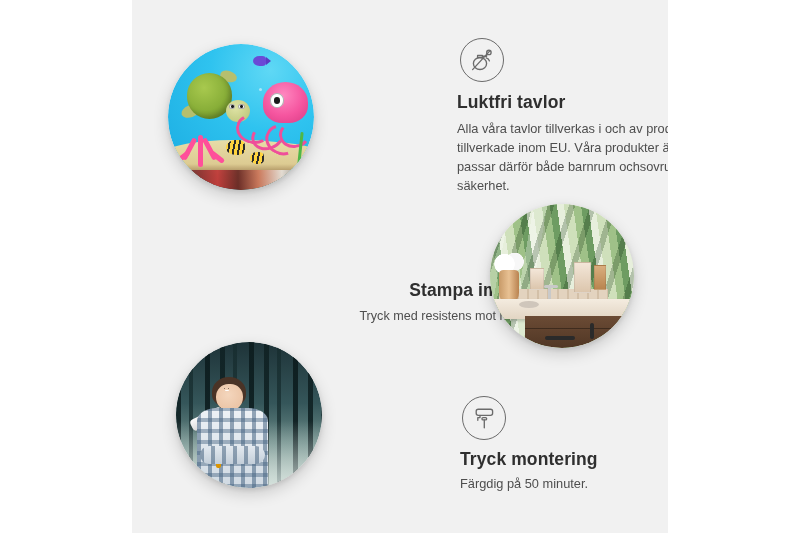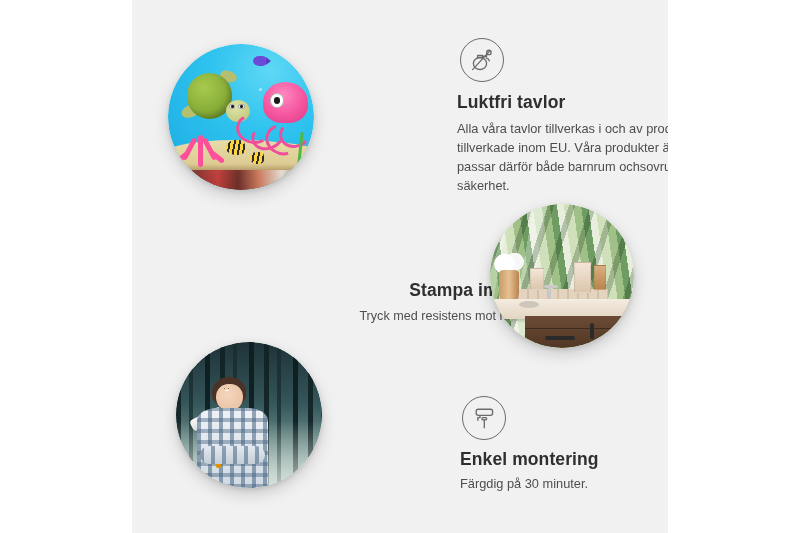--- a/index.html
+++ b/index.html
@@ -453,18 +453,18 @@
 
     <div class="feature feature-easy">
       <div class="icon-circle">
         <svg width="27" height="27" viewBox="0 0 27 27" fill="none" stroke="#6b6b6b" stroke-width="1.35" stroke-linecap="round" stroke-linejoin="round">
           <rect x="5.2" y="4.2" width="16.4" height="6.2" rx="2.1"></rect>
           <path d="M9.0 10.4 v2.2 h-2.2 v2.6"></path>
           <rect x="11.0" y="12.6" width="4.6" height="2.3" rx="1"></rect>
           <path d="M13.3 14.9 V22.8"></path>
         </svg>
       </div>
-      <h3 class="feat-title">Enkel montering</h3>
-      <p class="feat-body">Färgdig på 30 minuter.</p>
+      <h3 class="feat-title">Tryck montering</h3>
+      <p class="feat-body">Färgdig på 50 minuter.</p>
     </div>
 
   </div>
 </div>
 
 </body></html>

